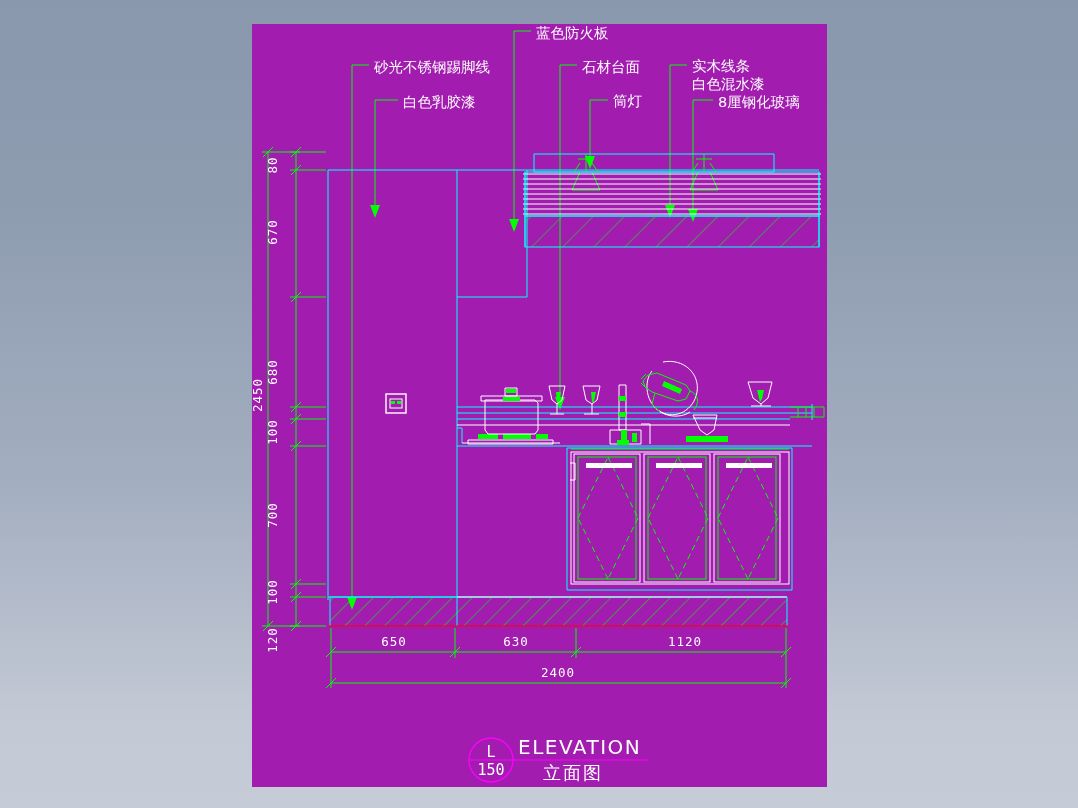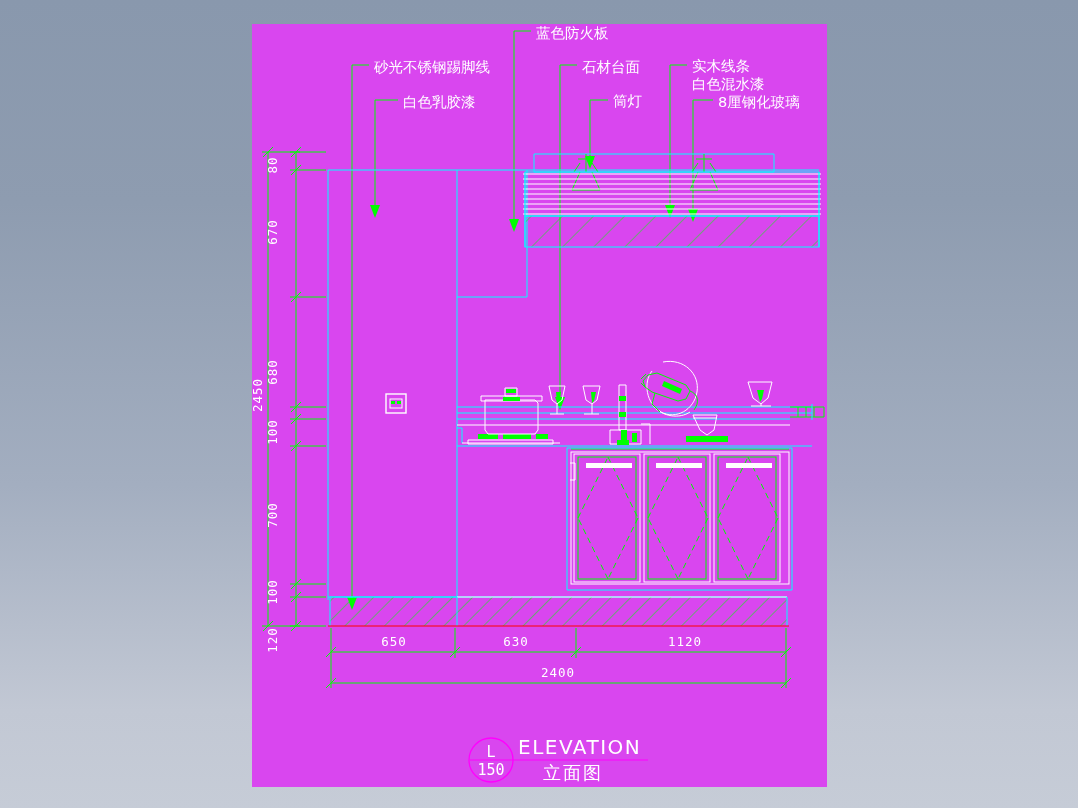--- a/index.html
+++ b/index.html
@@ -17,21 +17,21 @@
     position: relative;
     width: 1078px;
     height: 808px;
   }
   #canvas-wrap {
     position: absolute;
     left: 252px;
     top: 24px;
     width: 575px;
     height: 763px;
-    background: #d946ef;
+    background: #a21caf;
     overflow: hidden;
   }
   #svg-drawing {
     position: absolute;
     left: -252px;
     top: -24px;
     width: 1078px;
     height: 808px;
   }
   .lbl {

